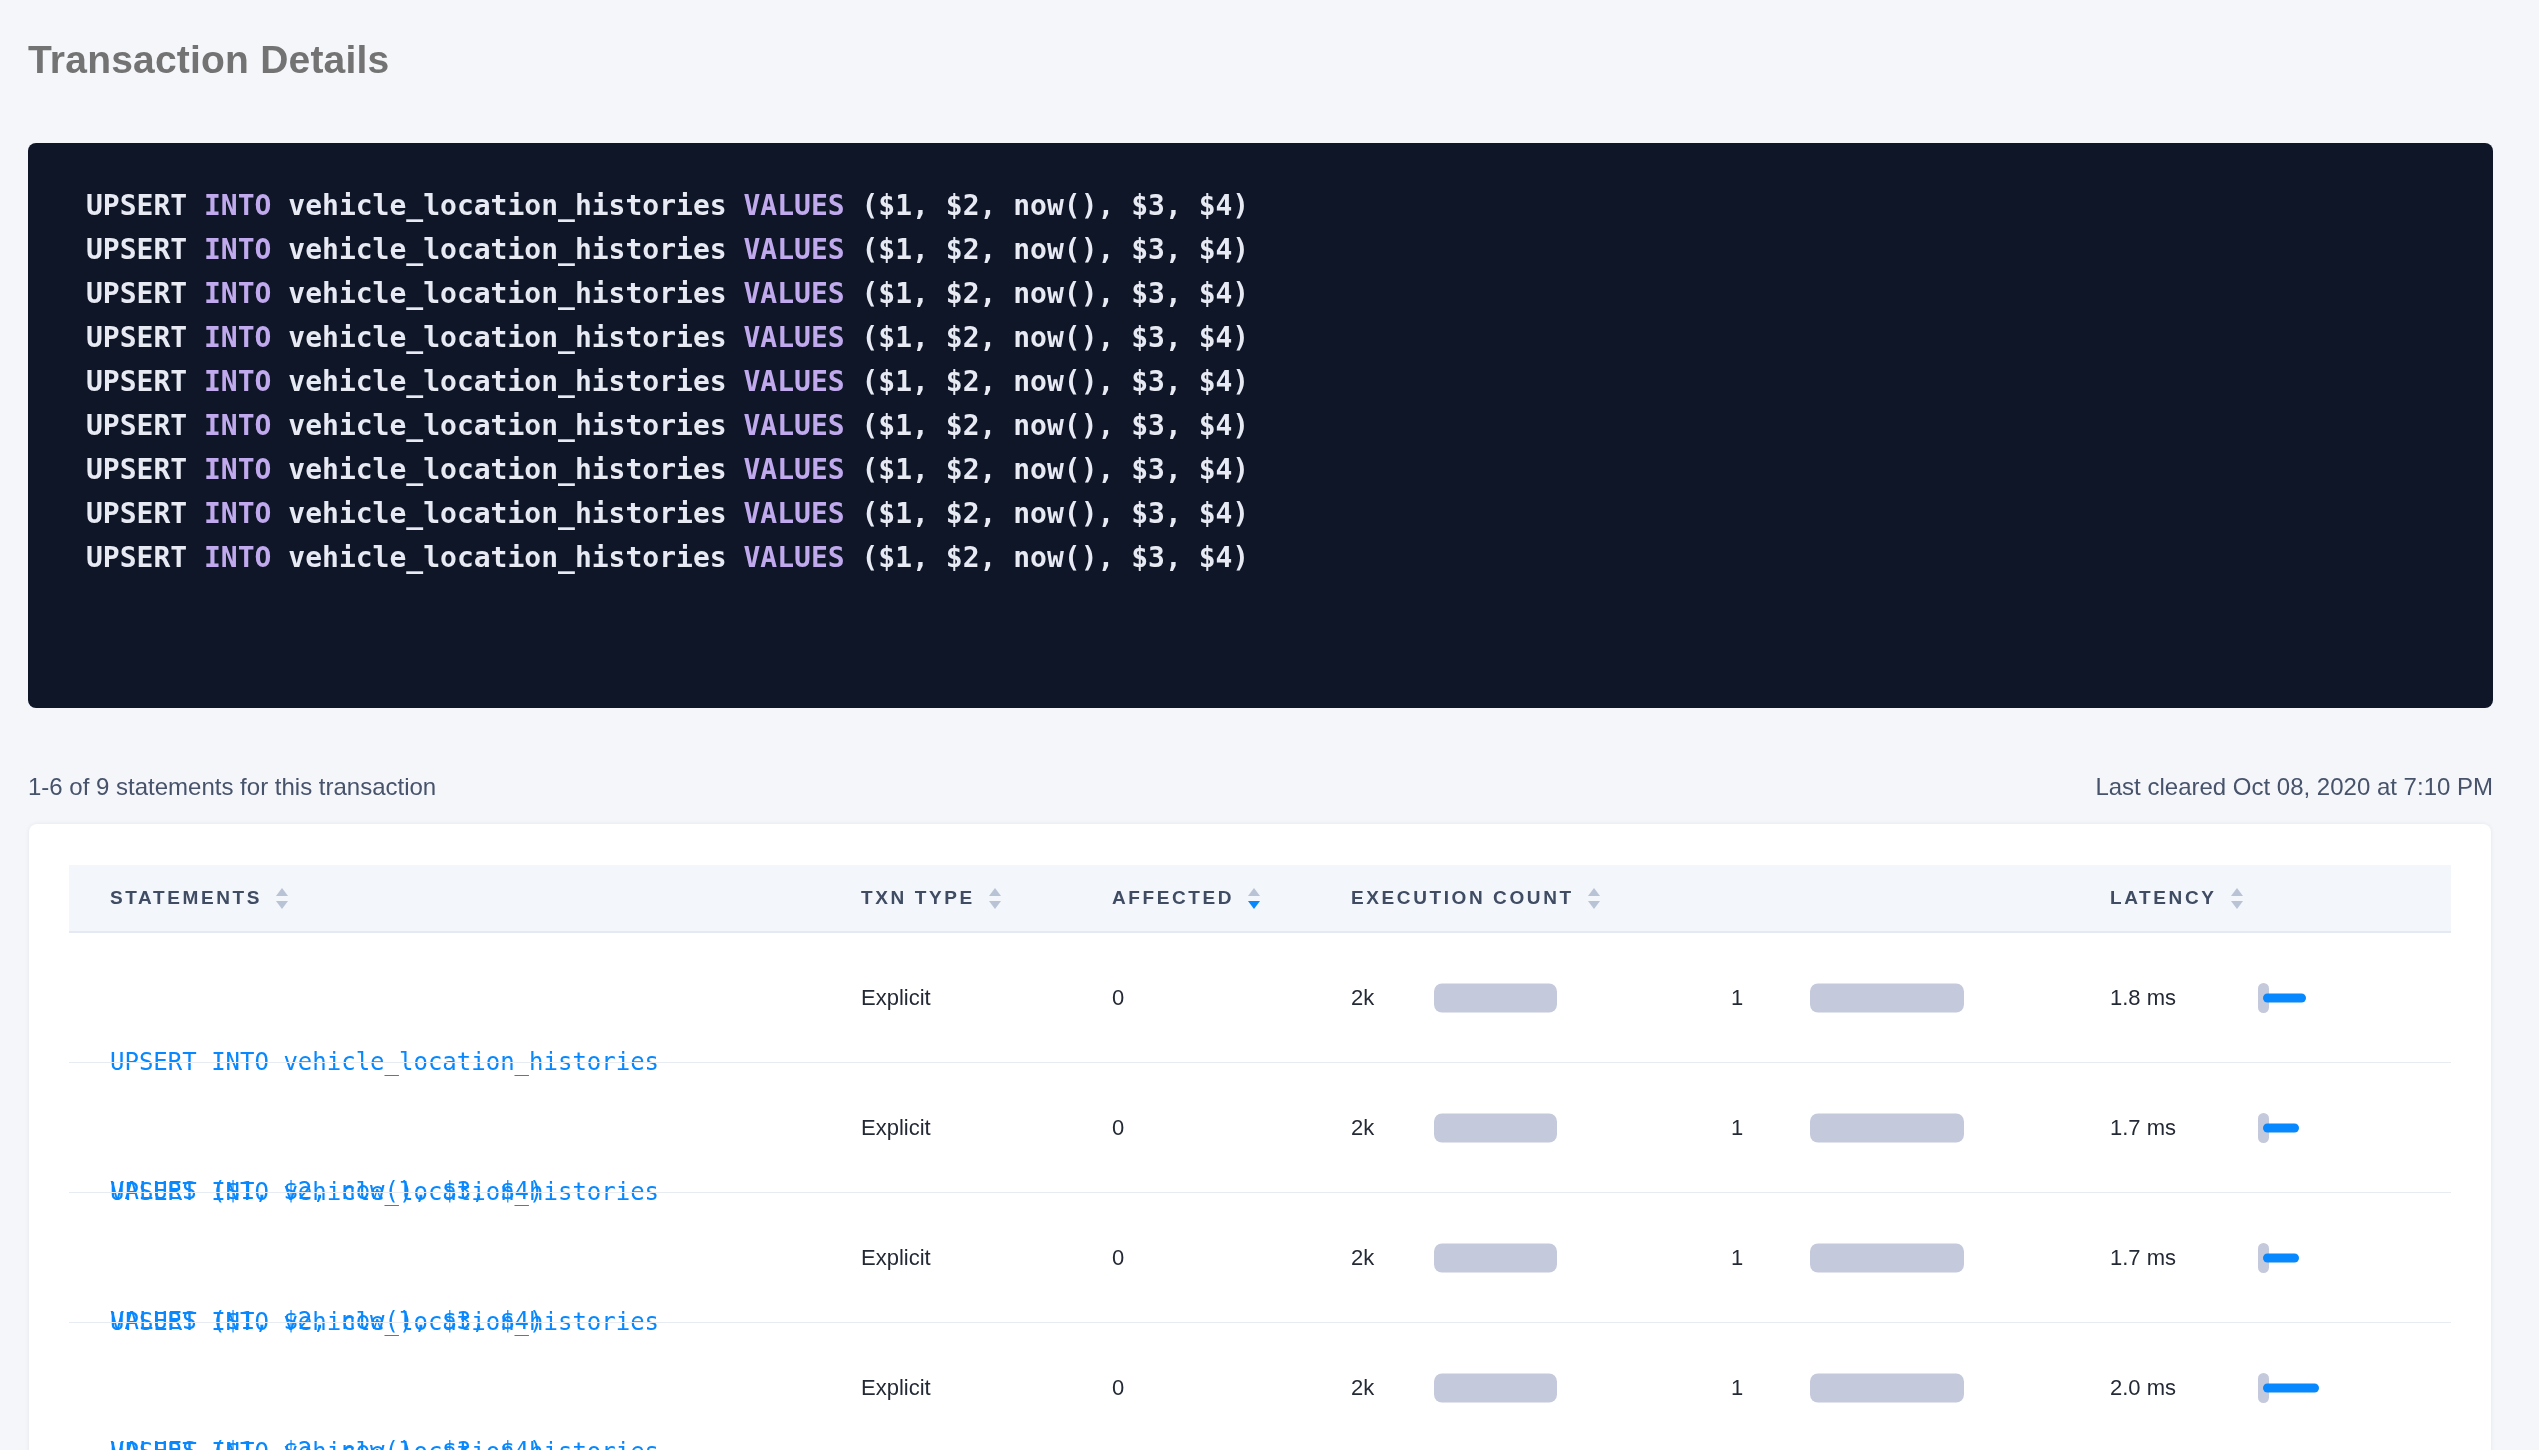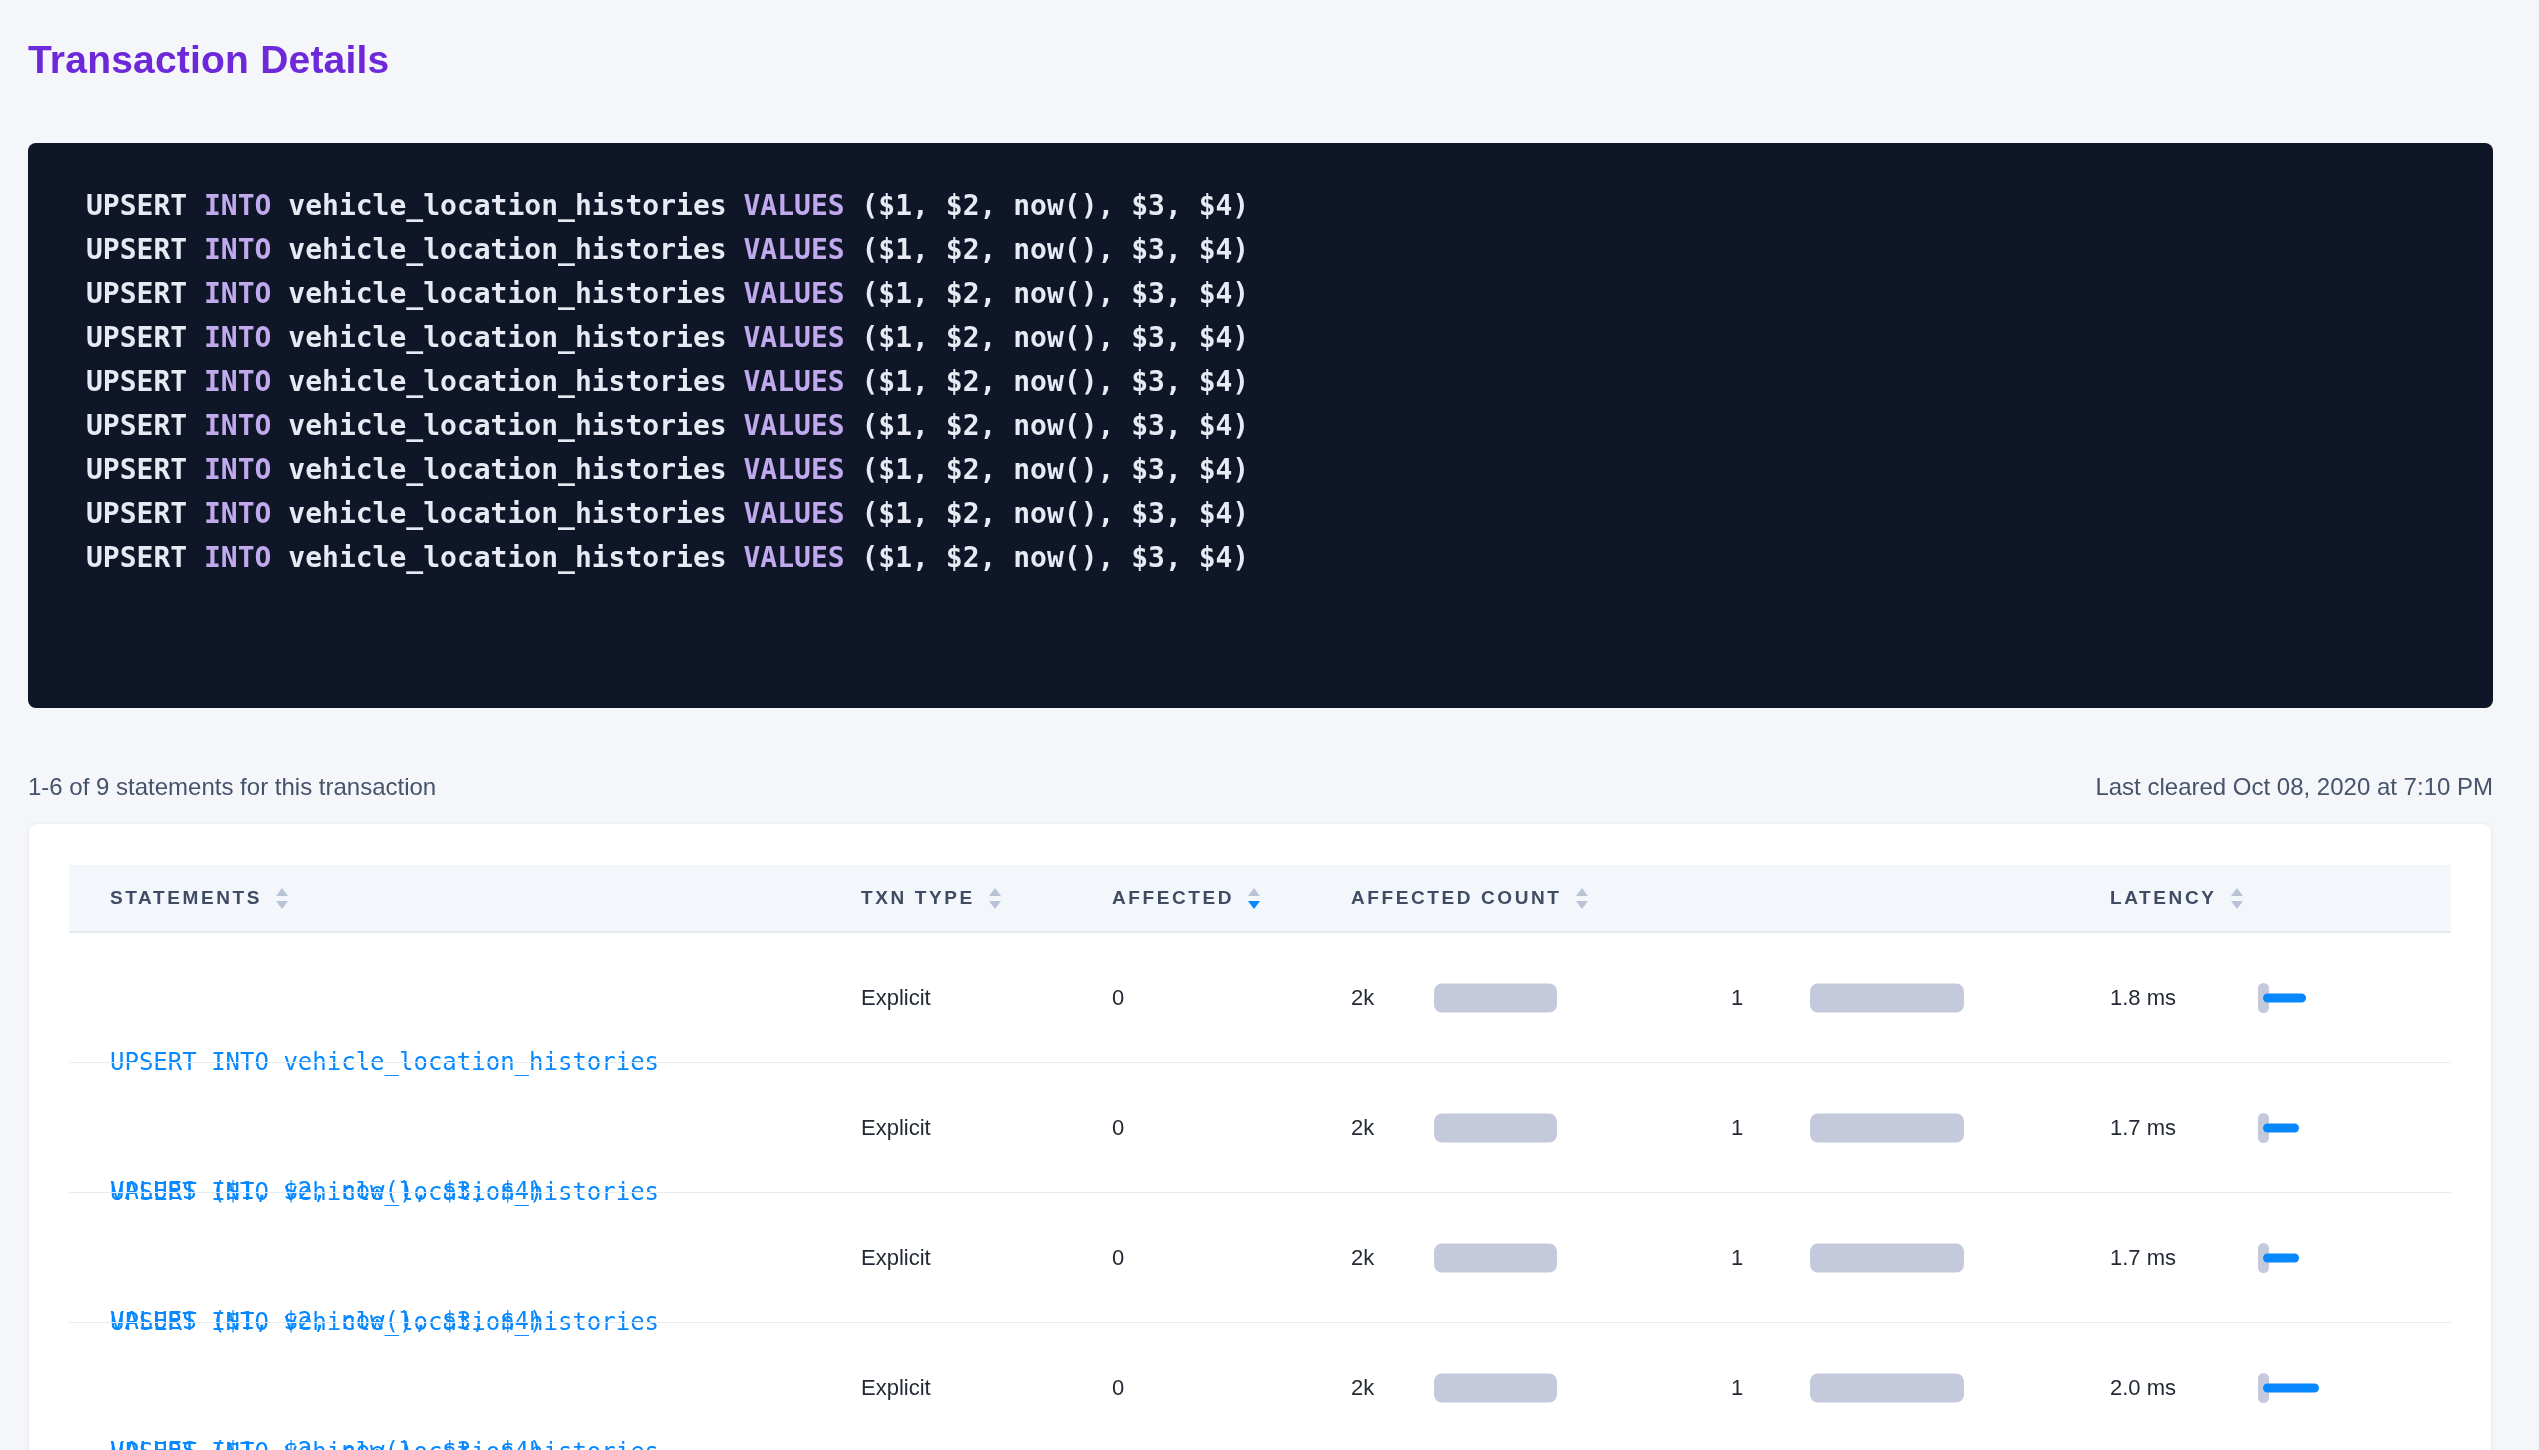--- a/index.html
+++ b/index.html
@@ -7,21 +7,21 @@
   body {
     width:2539px; height:1450px; position:relative; overflow:hidden;
     background:#f4f6fa;
     font-family:"Liberation Sans", sans-serif;
     color:#242a35;
   }
 
   
   .page-title {
     position:absolute; left:28px; top:12px;
-    font-size:39px; font-weight:700; color:#6d28d9;
+    font-size:39px; font-weight:700; color:#737373;
     letter-spacing:0.2px;
   }
 
   
   .sql-box {
     position:absolute; left:28px; top:143px;
     width:2465px; height:565px;
     background:#0e1628; border-radius:8px;
     padding:41px 40px 0 58px;
     overflow:hidden;
@@ -164,21 +164,21 @@
         </span>
     </div>
     <div class="th" style="left:1043px">
       <span class="label">AFFECTED</span>
       <span class="sort-arrows">
           <i class="arr-up"></i>
           <i class="arr-down active"></i>
         </span>
     </div>
     <div class="th" style="left:1282px">
-      <span class="label">AFFECTED COUNT</span>
+      <span class="label">EXECUTION COUNT</span>
       <span class="sort-arrows">
           <i class="arr-up"></i>
           <i class="arr-down"></i>
         </span>
     </div>
     <div class="th" style="left:2041px">
       <span class="label">LATENCY</span>
       <span class="sort-arrows">
           <i class="arr-up"></i>
           <i class="arr-down"></i>

